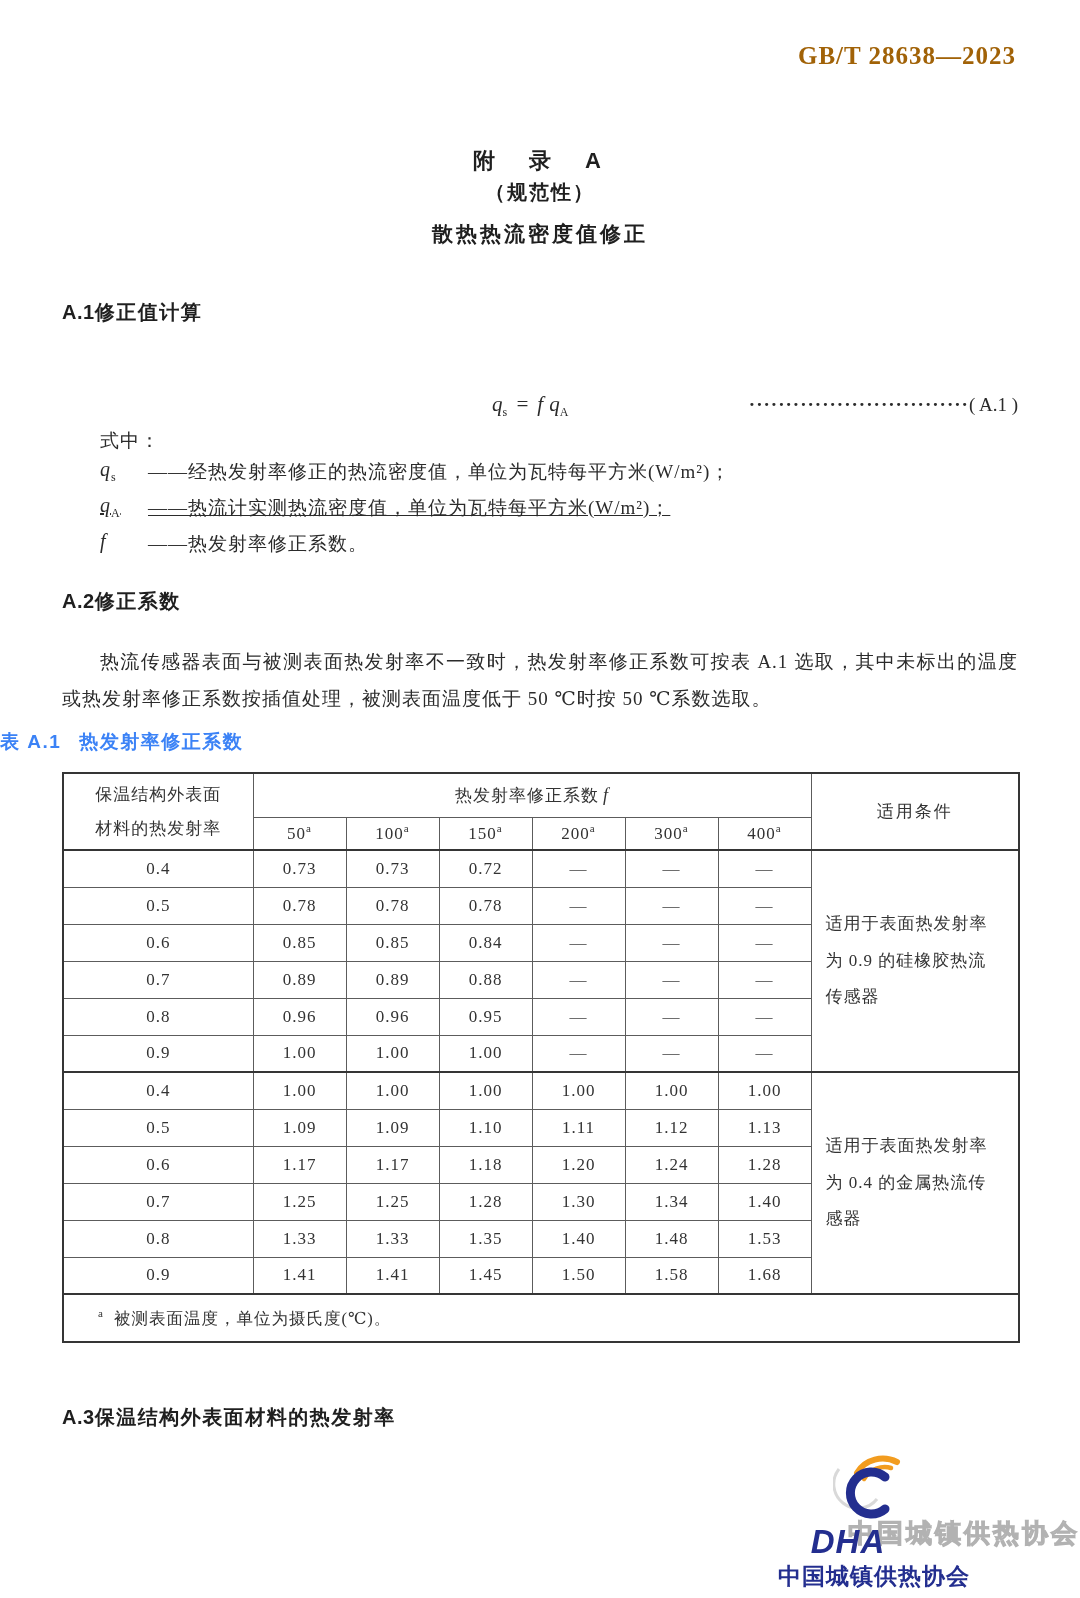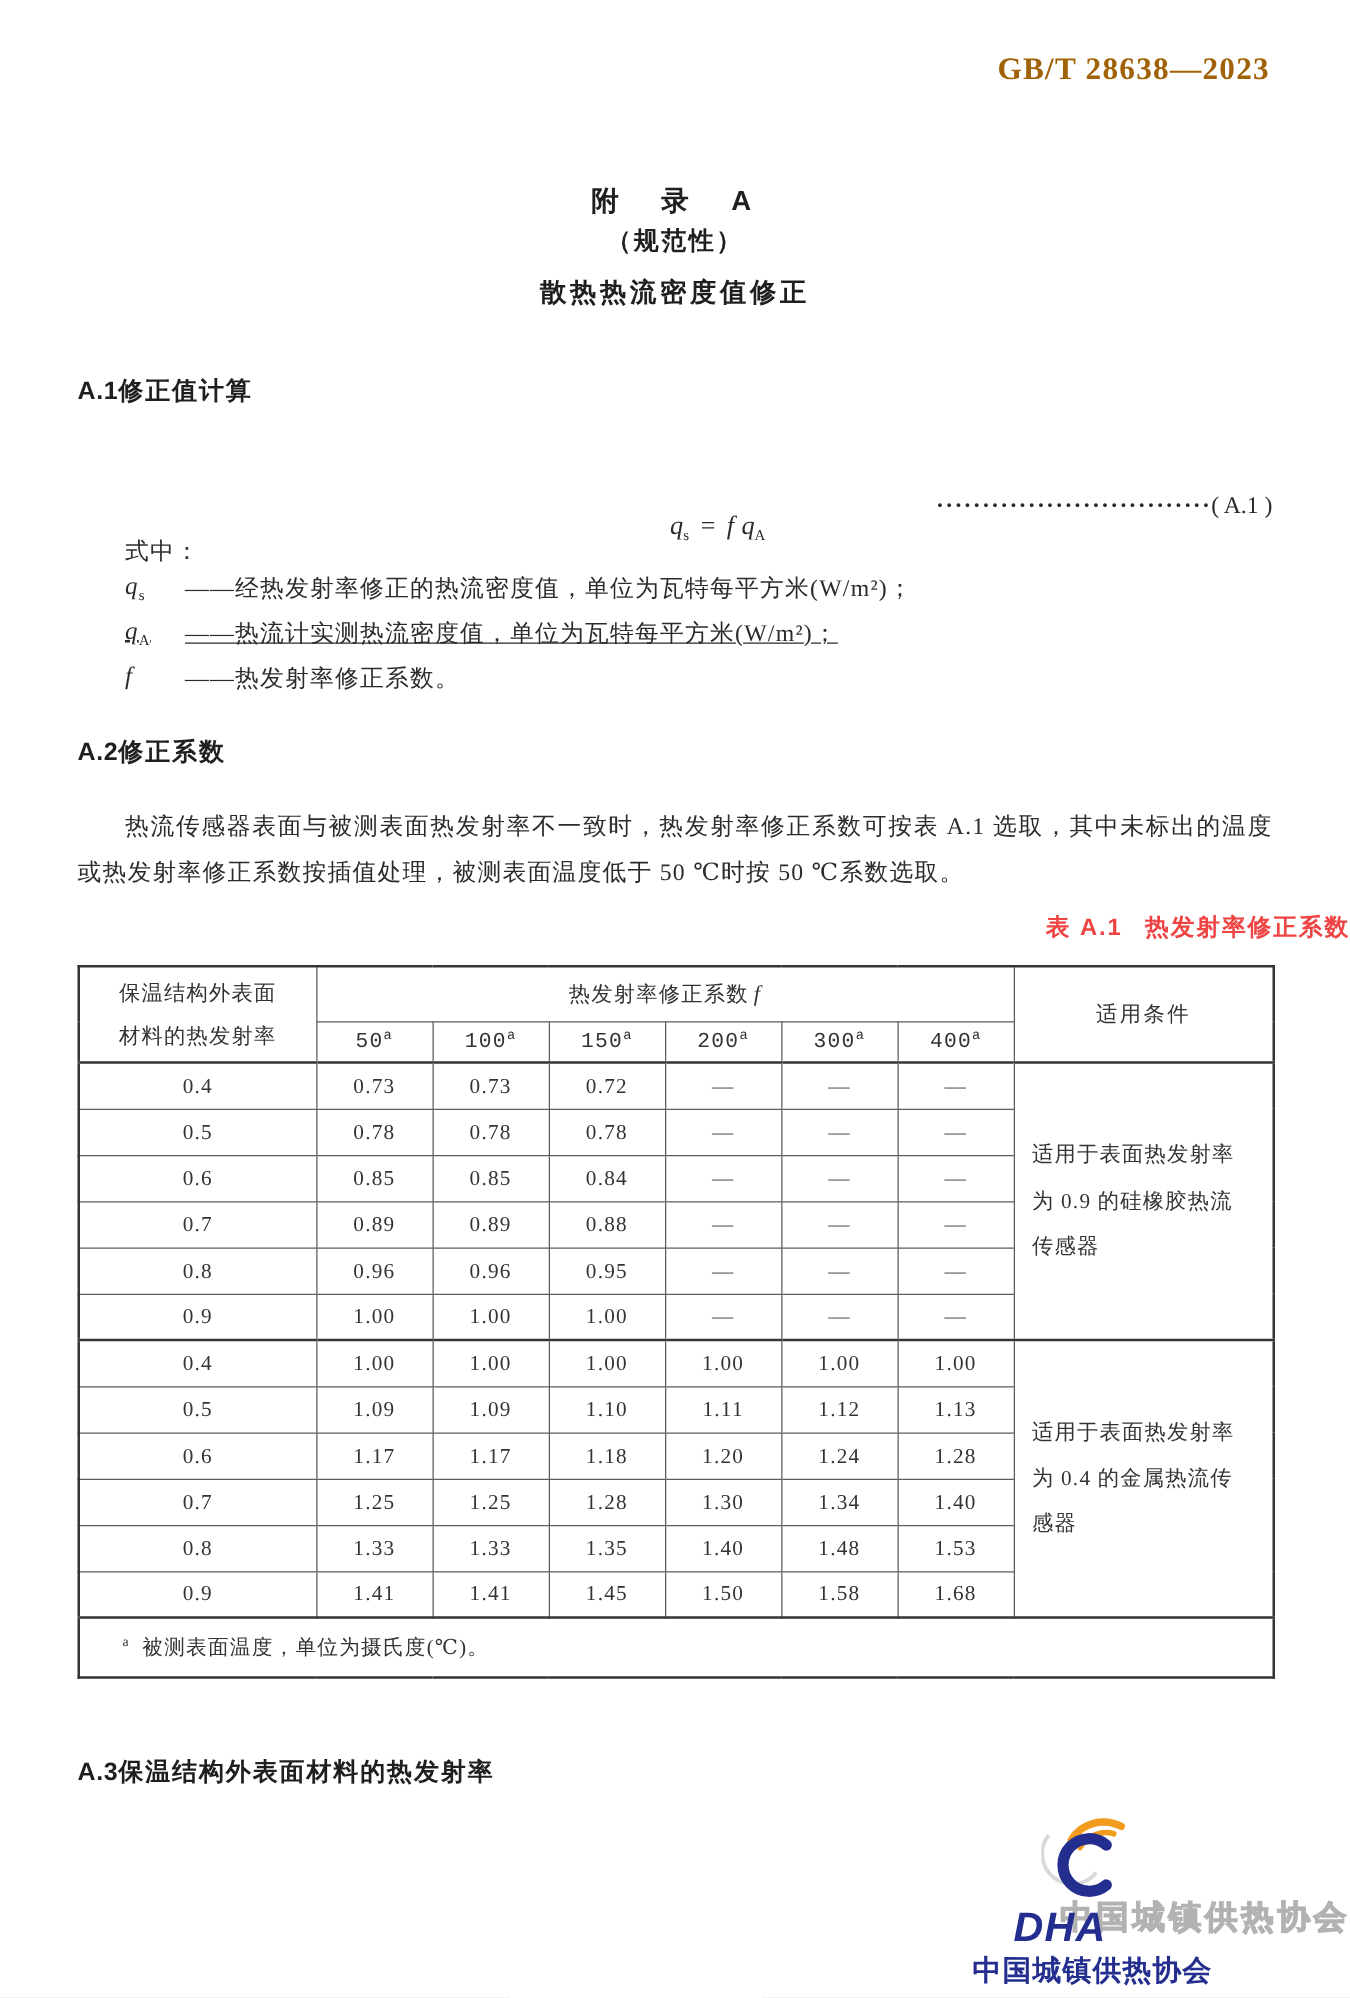--- a/index.html
+++ b/index.html
@@ -37,53 +37,52 @@
   #h-a1{top:299px;} #h-a2{top:588px;} #h-a3{top:1404px;}
   
   .para{font-size:19px;letter-spacing:1px;line-height:37px;color:#2b2b2b;}
   #p-a1-intro{position:absolute;top:356px;left:100px;}
   #p-a2{position:absolute;top:643px;left:62px;width:956px;text-indent:2em;text-align:justify;}
   #p-a3{position:absolute;top:1486px;left:100px;}
   #p-where{position:absolute;top:428px;left:100px;font-size:19px;letter-spacing:1px;}
   
   #formula-row{position:absolute;top:392px;left:62px;width:956px;height:34px;}
   .formula{
-    position:absolute;left:430px;top:16px;font-size:21px;font-style:italic;color:#2b2b2b;
+    position:absolute;left:430px;top:0;font-size:21px;font-style:italic;color:#2b2b2b;
     white-space:nowrap;
-    margin-left:44px;
   }
   .formula sub{font-size:12px;font-style:normal;}
   .formula .op{padding:0 8px;}
   .formula .fac{padding-right:6px;}
   .form-ref{position:absolute;right:0;top:2px;font-size:19px;white-space:nowrap;color:#2b2b2b;}
   .form-ref .dots{font-weight:bold;letter-spacing:1px;}
   
   .symbol-line{position:absolute;left:100px;display:flex;align-items:center;font-size:19px;letter-spacing:1px;}
   #sym-0{top:458px;} #sym-1{top:494px;text-decoration:underline;} #sym-2{top:530px;}
   .symbol-line .sym{min-width:48px;font-style:italic;font-size:20px;}
   .symbol-line .sym sub{font-size:12px;font-style:normal;}
   
   #caption{
-    position:absolute;top:729px;left:0;width:100%;text-align:right;
+    position:absolute;top:729px;left:0;width:100%;text-align:left;
     font-family:"Liberation Sans","DejaVu Sans",sans-serif;
-    font-size:19px;font-weight:bold;color:#ef4444;letter-spacing:1.5px;
+    font-size:19px;font-weight:bold;color:#3b82f6;letter-spacing:1.5px;
   }
   #caption .cap-pre{margin-right:18px;}
   #tableA1{
     position:absolute;top:772px;left:62px;
     border-collapse:collapse;table-layout:fixed;width:956px;
     font-size:17px;color:#333;
   }
   #tableA1 th,#tableA1 td{
     border:1px solid #5c5c5c;font-weight:normal;text-align:center;
     padding:0;letter-spacing:1px;
   }
   #tableA1{border:2px solid #353535;}
   #tableA1 .hr1{height:44px;}
-  #tableA1 .hr2{height:33px;font-family:Liberation Mono, monospace;}
+  #tableA1 .hr2{height:33px;}
   #tableA1 tbody tr{height:37px;}
   #tableA1 tr.foot{height:48px;}
   #tableA1 .hr2 th{border-bottom:2px solid #353535;}
   #tableA1 .c1{line-height:1.95;border-bottom:2px solid #353535;}
   #tableA1 .cond-h{border-bottom:2px solid #353535;letter-spacing:2px;}
   #tableA1 .spanh i{font-size:18px;padding-left:4px;}
   #tableA1 sup{font-size:11px;vertical-align:super;}
   #tableA1 tr.sep td{border-top:2px solid #353535;}
   #tableA1 tr.foot td{
     border-top:2px solid #353535;text-align:left;padding-left:34px;

